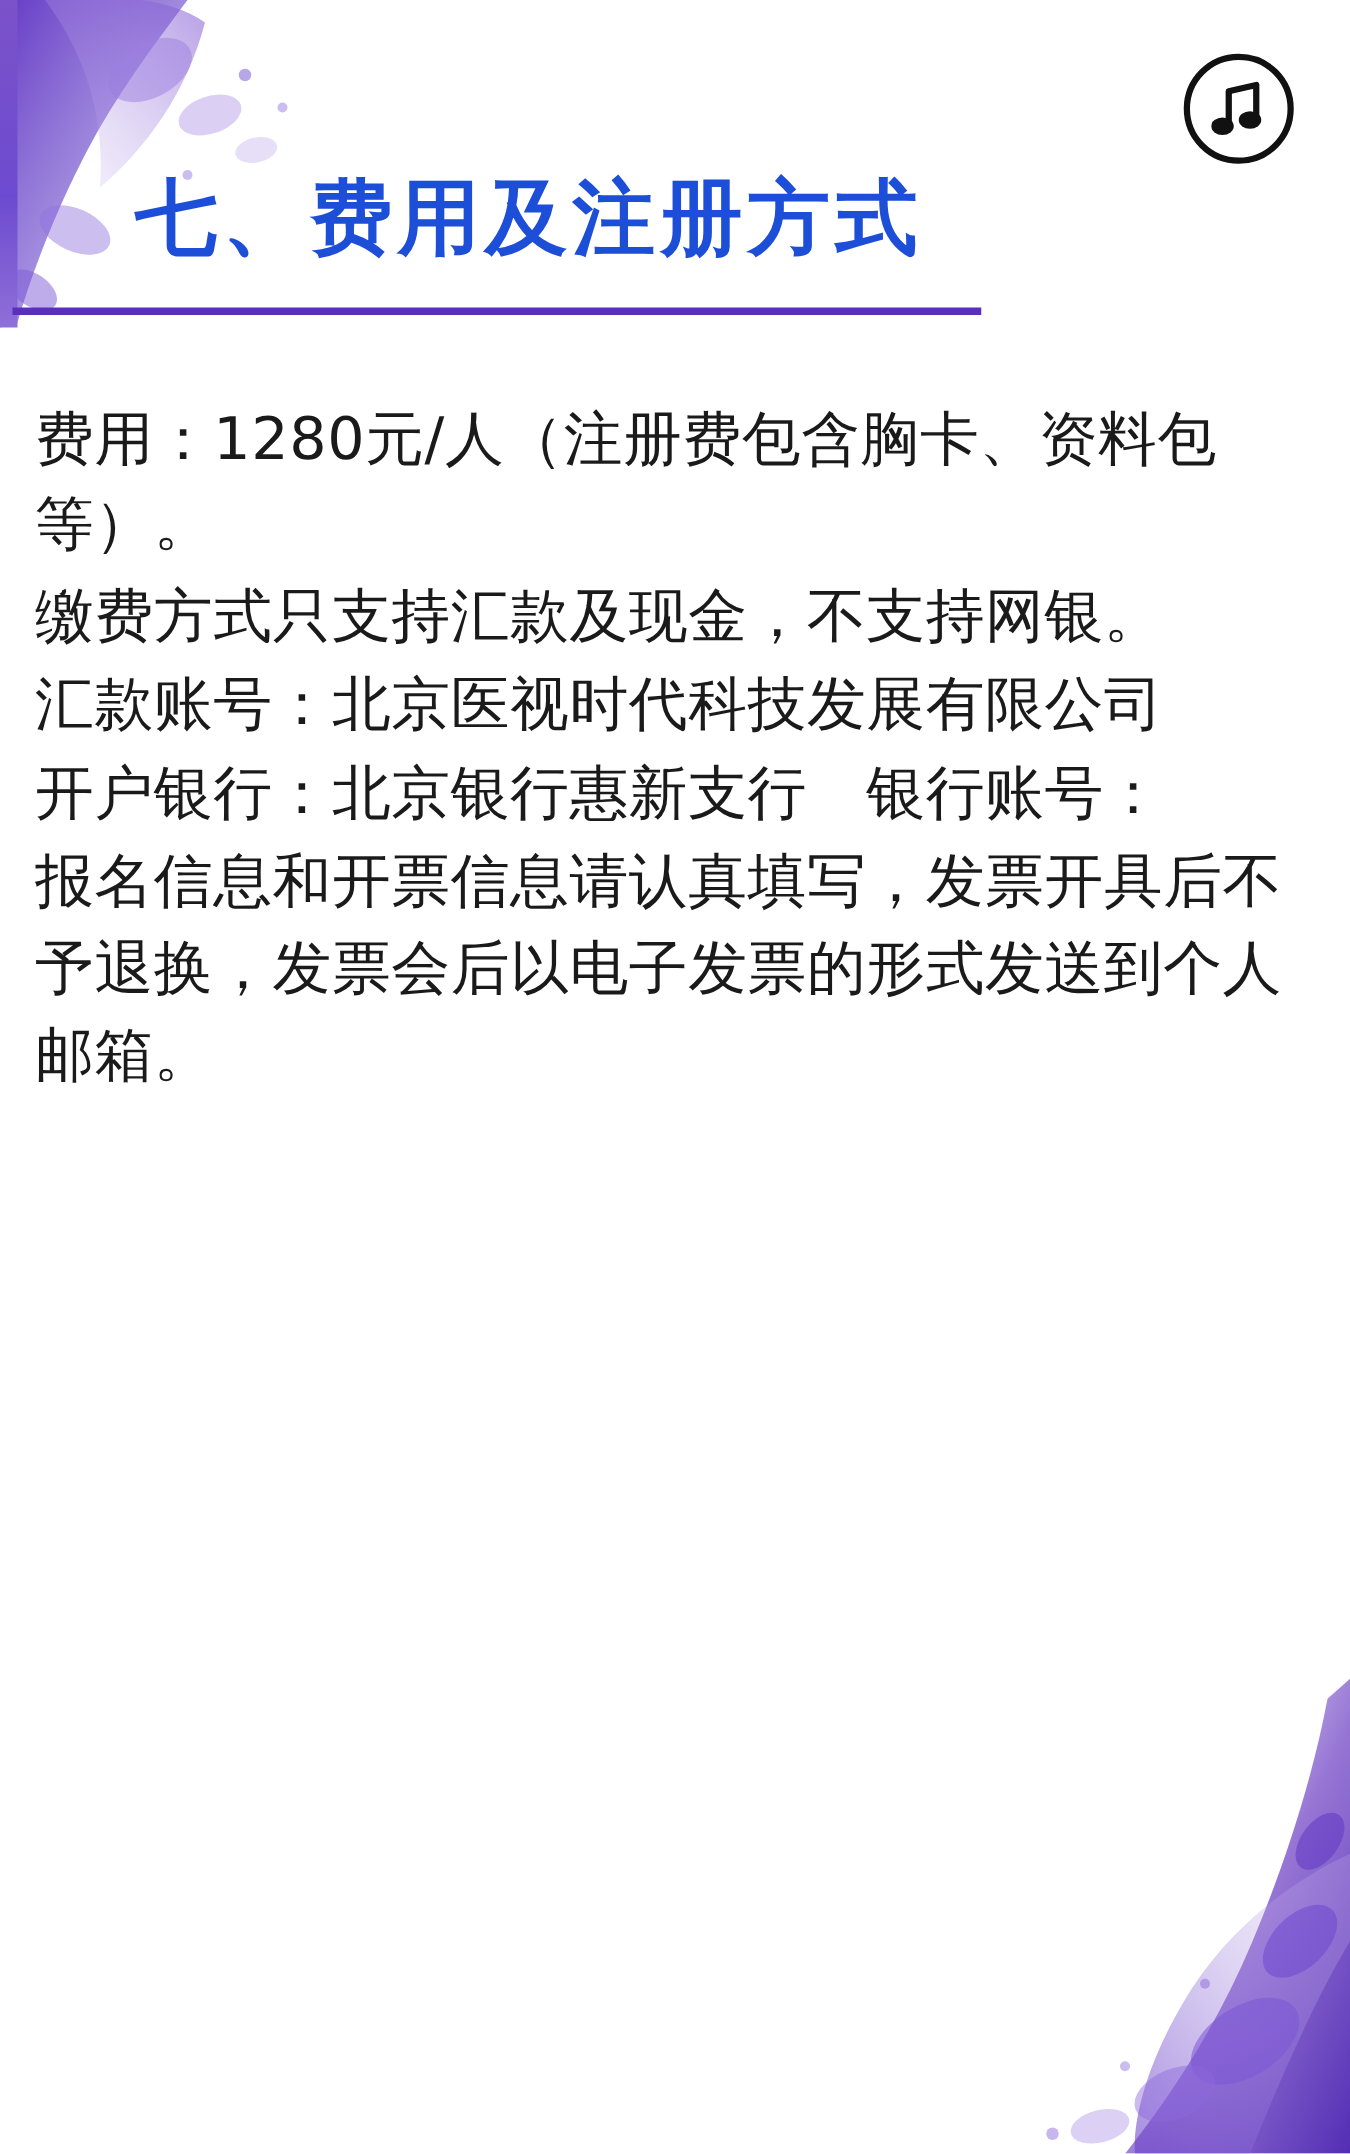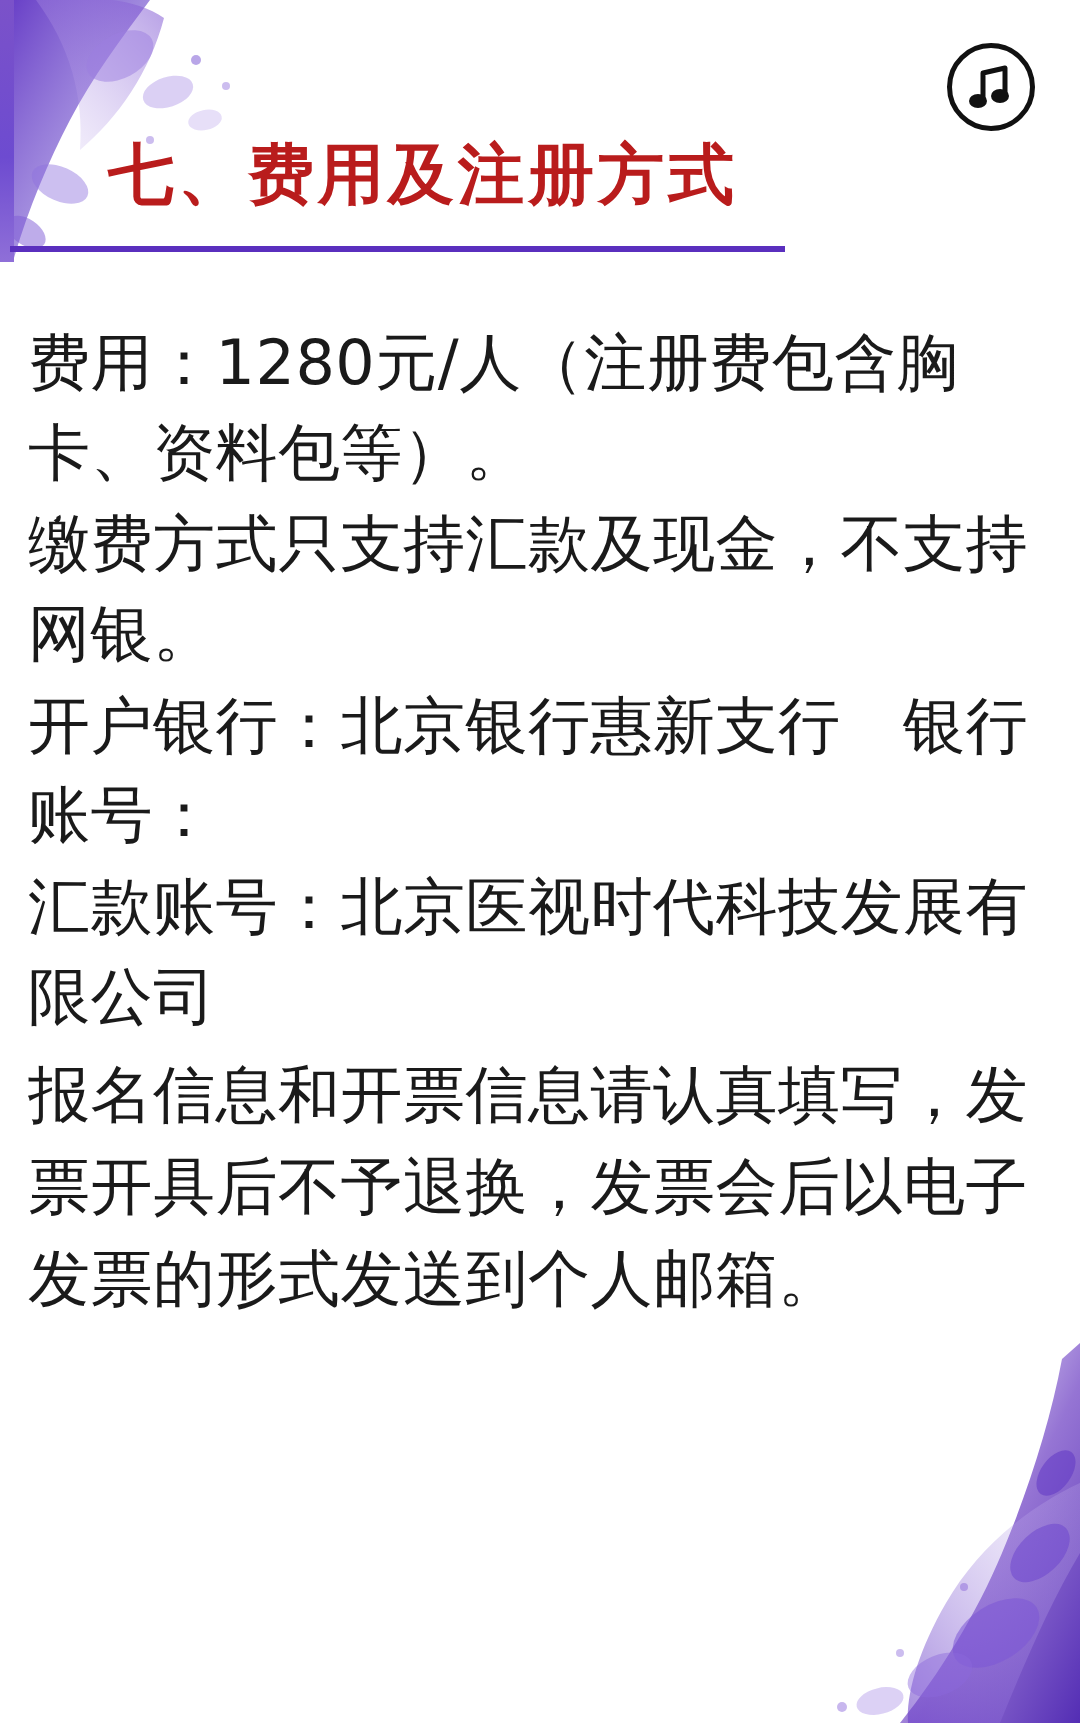--- a/index.html
+++ b/index.html
@@ -65,21 +65,21 @@
     left: 0;
     top: 138px;
     width: 1080px;
   }
   .heading {
     margin: 0;
     padding: 0 0 14px 108px;
     font-size: 66px;
     line-height: 1.12;
     font-weight: 700;
-    color: #b91c1c;
+    color: #1d4ed8;
     letter-spacing: 4px;
     font-family: "DejaVu Sans", "Liberation Sans", sans-serif;
   }
   .heading-rule {
     position: absolute;
     left: 10px;
     top: 108px;
     width: 775px;
     height: 6px;
     background: #5a2fbe;
@@ -88,28 +88,27 @@
   
   .body-copy {
     position: absolute;
     left: 28px;
     top: 318px;
     width: 1000px;
     color: #1a1a1a;
   }
   .para {
     margin: 0 0 6px 0;
-    font-size: 62px;
+    font-size: 47px;
     line-height: 1.45;
     letter-spacing: 0.5px;
     word-break: break-all;
   }
   .para.tight {
     margin-bottom: 2px;
-    font-family: Liberation Mono, monospace;
   }
   .para.last-block {
     line-height: 1.48;
   }
 </style>
 </head>
 <body>
 
 <div id="page">
 
@@ -147,22 +146,22 @@
   </div>
 
   <div class="heading-wrap">
     <h1 class="heading">七、费用及注册方式</h1>
     <div class="heading-rule"></div>
   </div>
 
   <div class="body-copy">
     <p class="para">费用：1280元/人（注册费包含胸卡、资料包等）。</p>
     <p class="para tight">缴费方式只支持汇款及现金，不支持网银。</p>
+    <p class="para tight">汇款账号：北京医视时代科技发展有限公司</p>
     <p class="para tight">开户银行：北京银行惠新支行　银行账号：</p>
-    <p class="para tight">汇款账号：北京医视时代科技发展有限公司</p>
     <p class="para last-block">报名信息和开票信息请认真填写，发票开具后不予退换，发票会后以电子发票的形式发送到个人邮箱。</p>
   </div>
 
   <svg class="corner corner-br" viewBox="0 0 330 420" xmlns="http://www.w3.org/2000/svg">
     <defs>
       <linearGradient id="gbr" x1="1" y1="1" x2="0" y2="0">
         <stop offset="0%" stop-color="#4a22b0" stop-opacity="0.95"></stop>
         <stop offset="45%" stop-color="#7b52c9" stop-opacity="0.8"></stop>
         <stop offset="100%" stop-color="#cfbff0" stop-opacity="0.3"></stop>
       </linearGradient>

